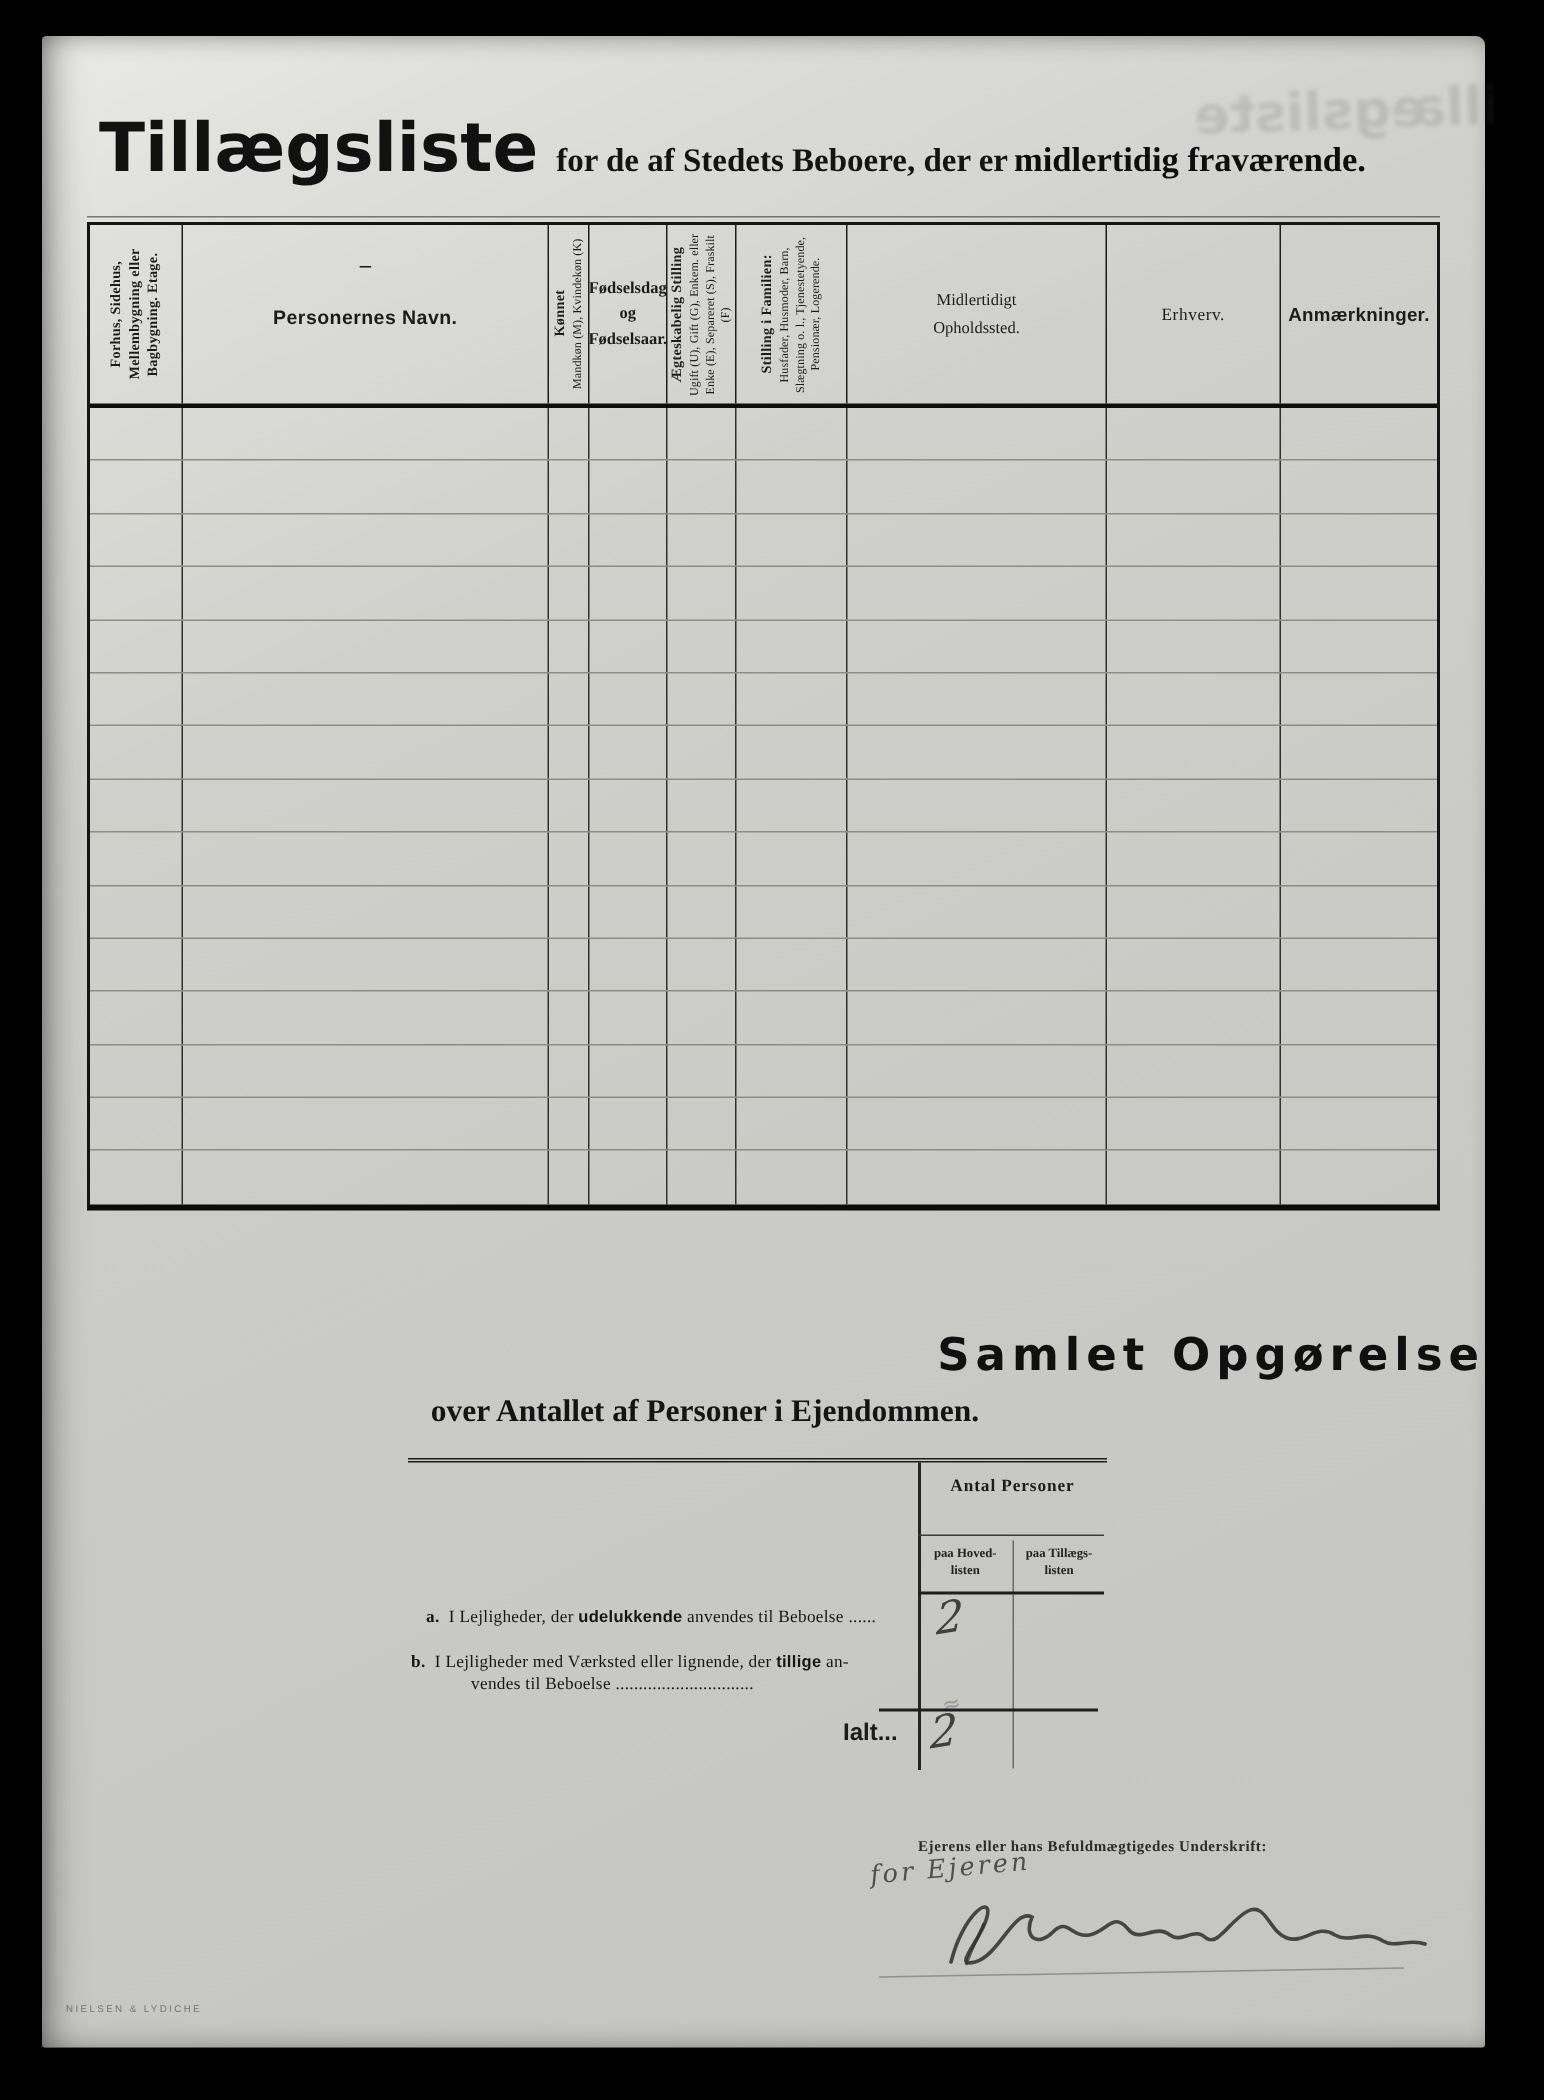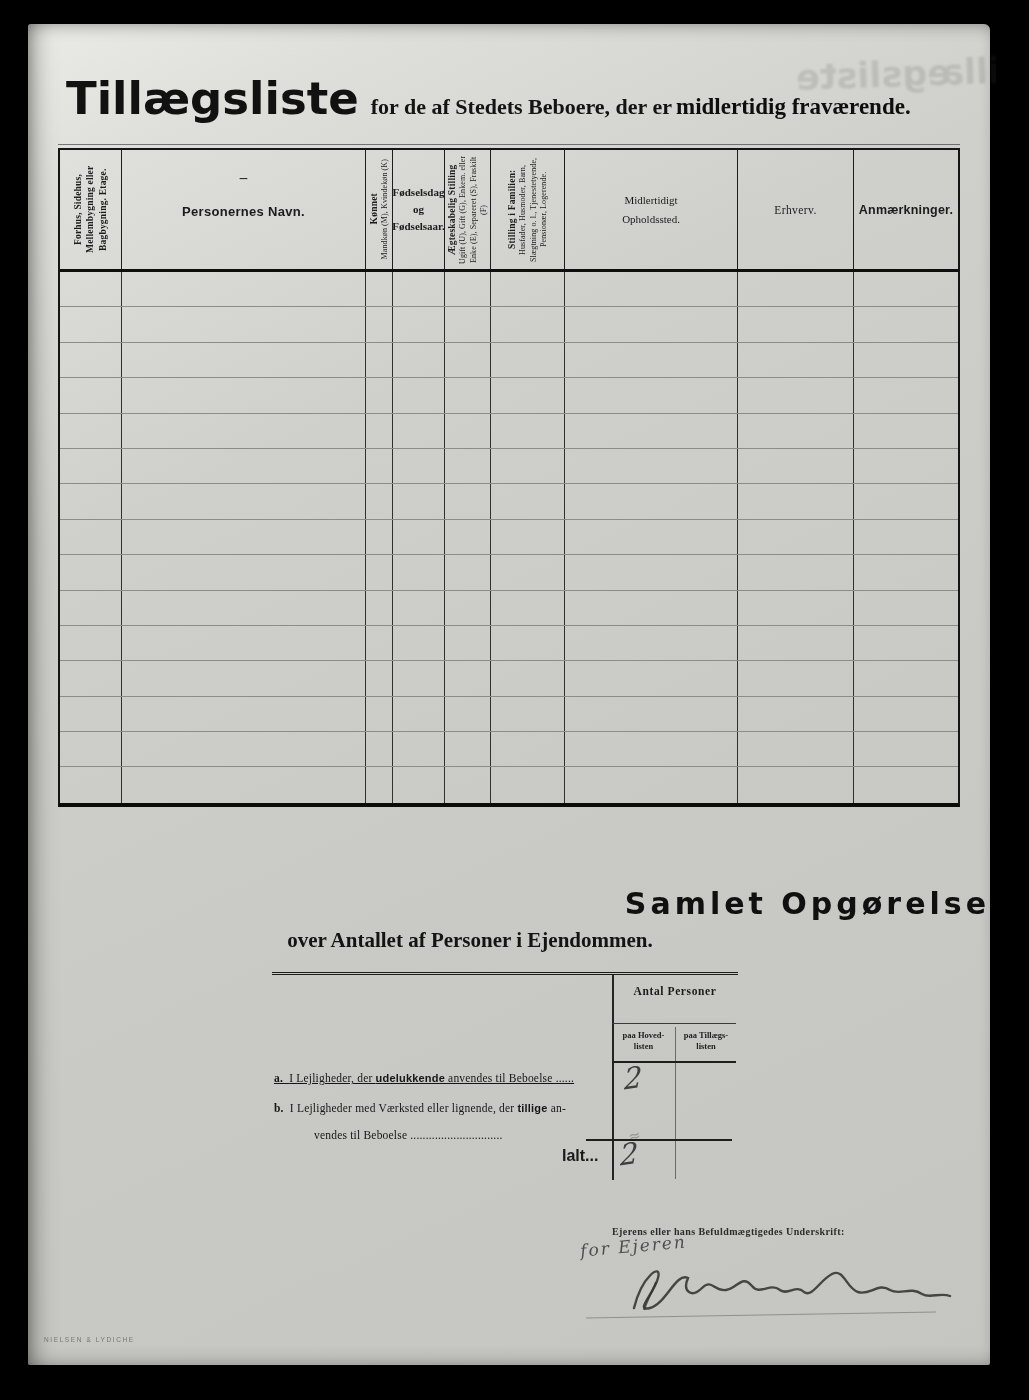--- a/index.html
+++ b/index.html
@@ -84,23 +84,23 @@
   .sb-vline-sub{position:absolute;left:403px;top:52px;width:1px;height:152px;background:#6a6a66;}
   .sb-antal{position:absolute;left:340px;right:0;top:10px;text-align:center;font-size:11.5px;font-weight:600;letter-spacing:.6px;}
   .sb-antal-line{position:absolute;left:340px;right:2px;top:48px;height:1px;background:#3a3a38;}
   .sb-subhead{position:absolute;top:55px;font-size:8.5px;line-height:1.35;text-align:center;font-weight:600;color:#222;}
   .sb-subhead.c1{left:341px;width:61px;}
   .sb-subhead.c2{left:404px;width:60px;}
   .sb-subhead-line{position:absolute;left:340px;right:2px;top:86px;height:2px;background:#1e1e1e;}
   .sb-rowtext{position:absolute;font-size:11.5px;color:#161616;letter-spacing:.2px;}
   .sb-prefix{font-weight:600;}
   .sb-bold{font-family:"Liberation Sans", sans-serif;font-weight:700;font-size:11px;}
-  .row-a{left:2px;top:97px;width:330px;text-decoration:underline;}
+  .row-a{left:12px;top:97px;width:330px;}
   .row-b{left:2px;top:127px;width:335px;}
-  .row-b-line2{display:block;margin-left:40px;margin-top:15px;}
+  .row-b-line2{display:block;margin-left:40px;margin-top:3px;}
   .sb-ialt-line{position:absolute;left:314px;top:164px;width:146px;height:2px;background:#1e1e1e;}
   .sb-ialt{position:absolute;left:290px;top:172px;font-family:"Liberation Sans", sans-serif;font-weight:700;font-size:16px;}
   .hand{
     font-family:"DejaVu Serif", serif;font-style:italic;color:#2d2d2d;
     transform:rotate(-9deg) skewX(-10deg);opacity:.88;
   }
   .hv-a{position:absolute;left:352px;top:86px;font-size:29px;}
   .hv-b{position:absolute;left:356px;top:152px;font-size:15px;color:#8b8b85;transform:rotate(-14deg);opacity:.8;}
   .hv-total{position:absolute;left:348px;top:162px;font-size:29px;}
 

